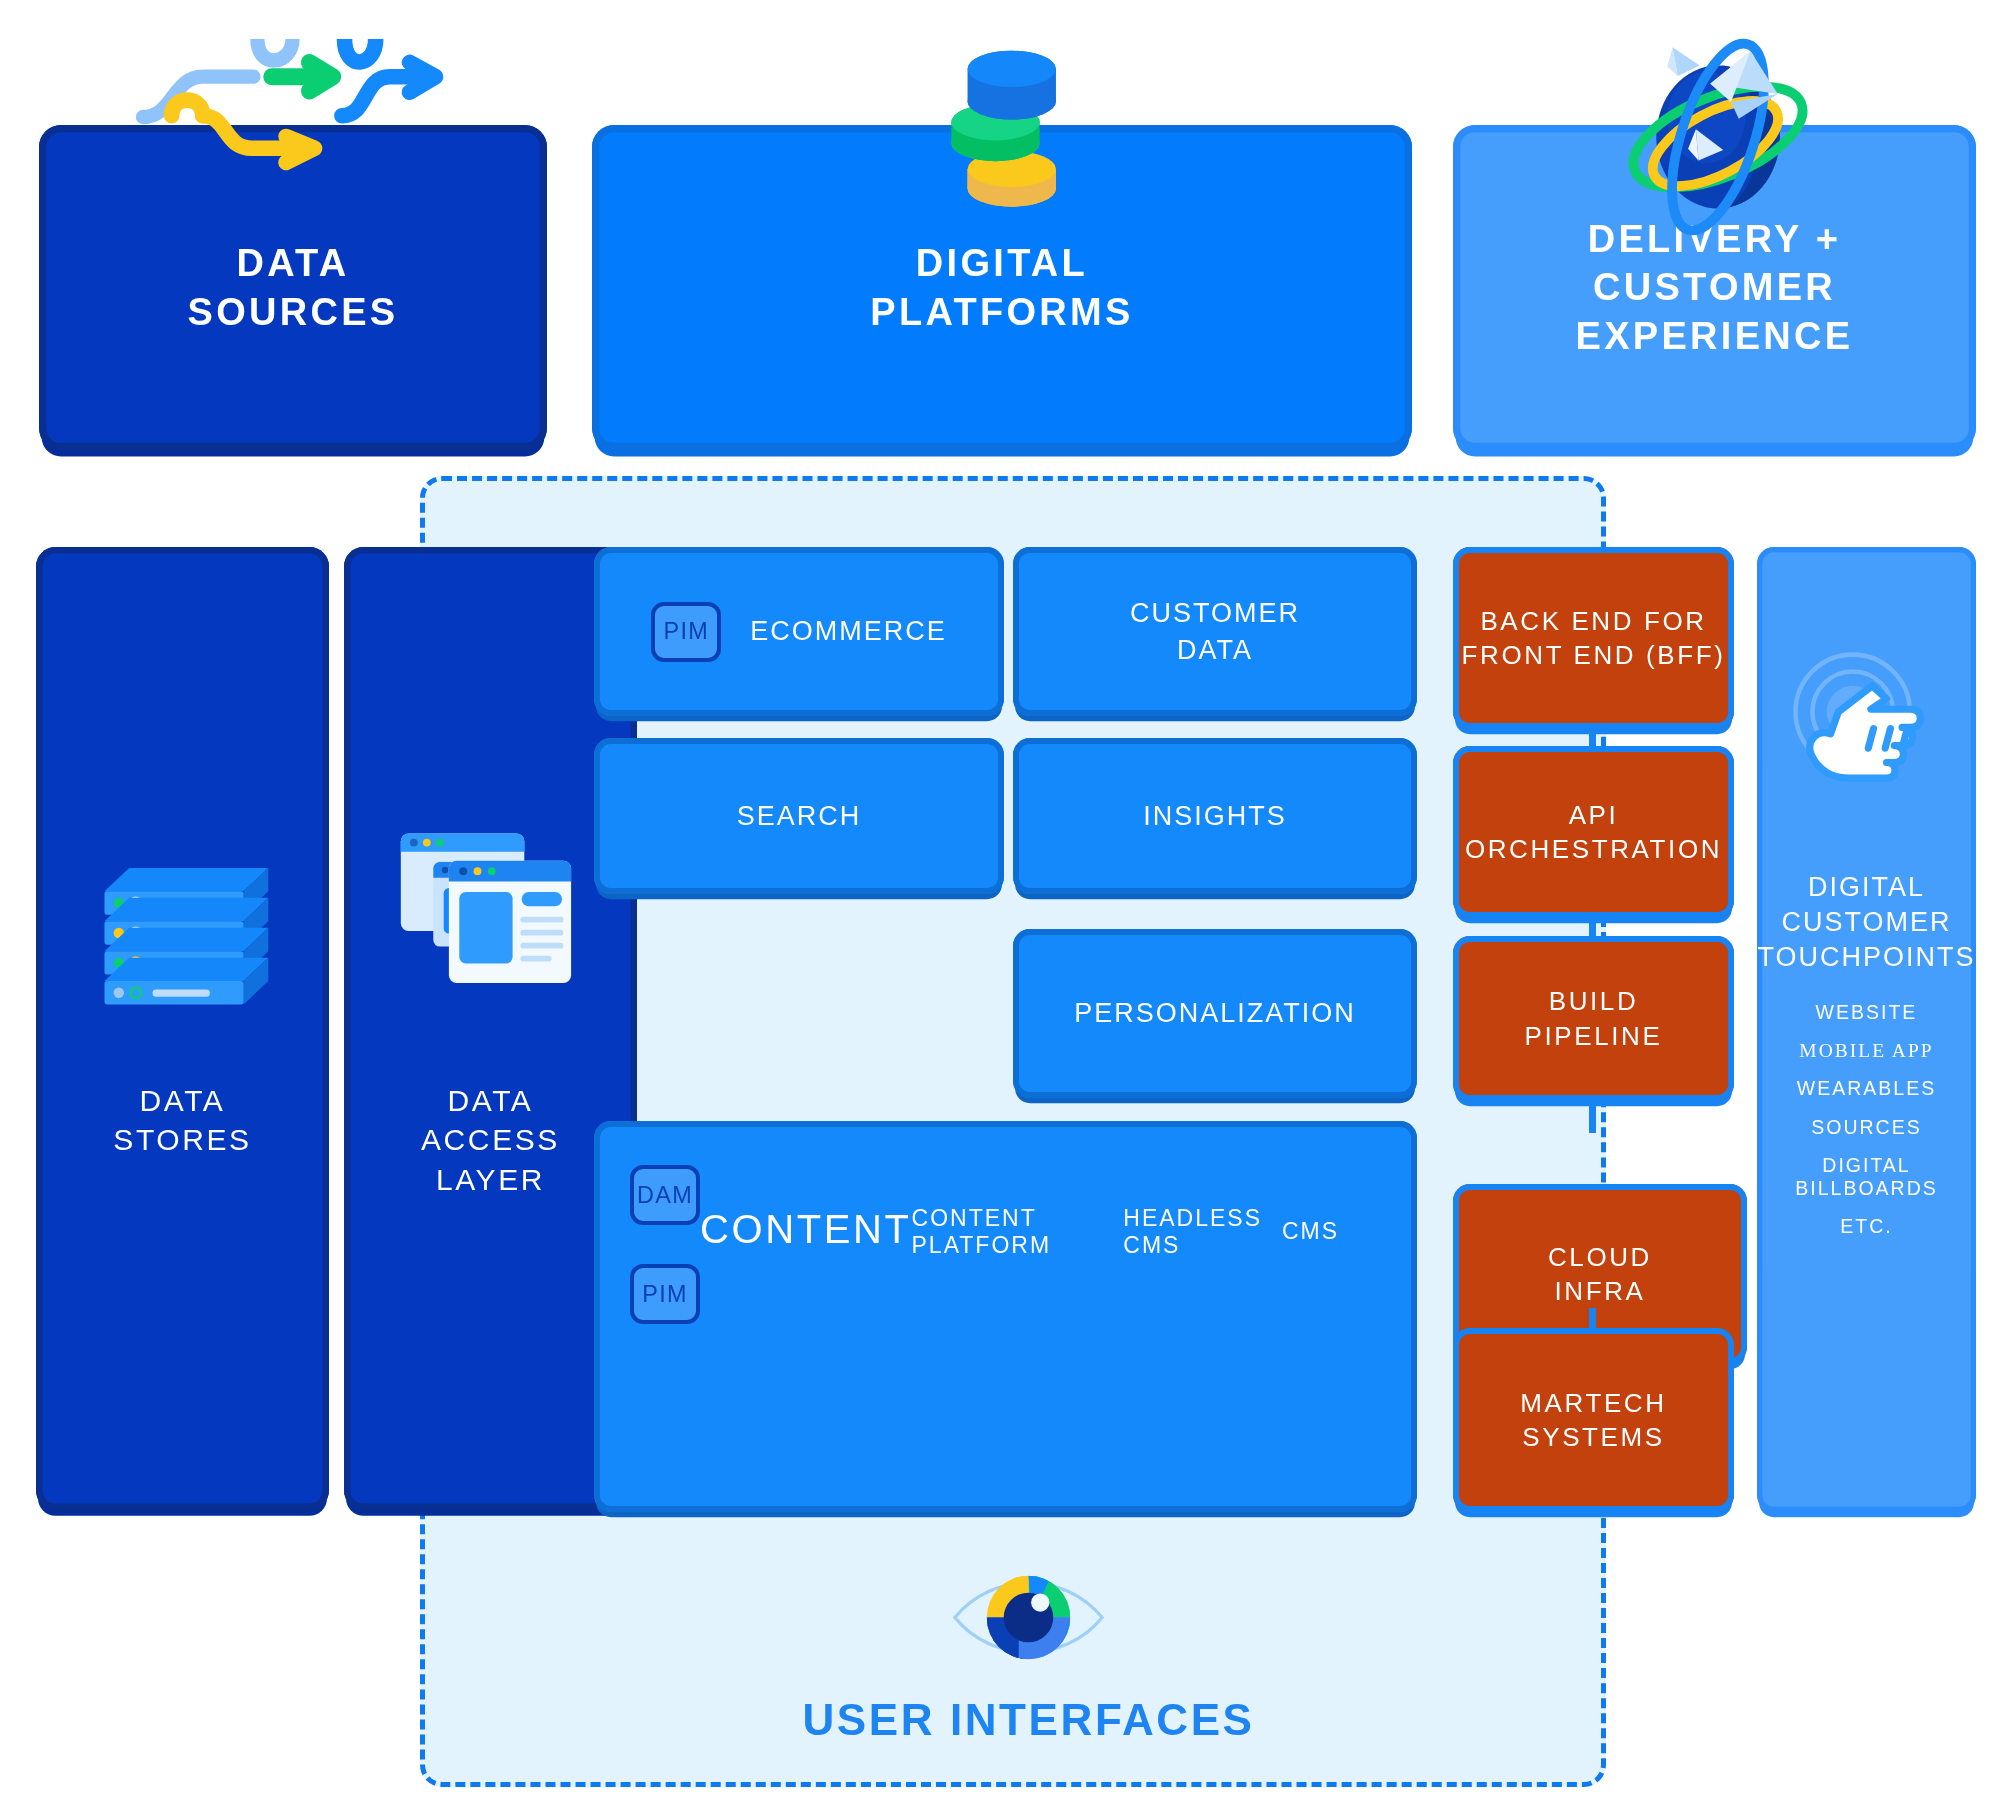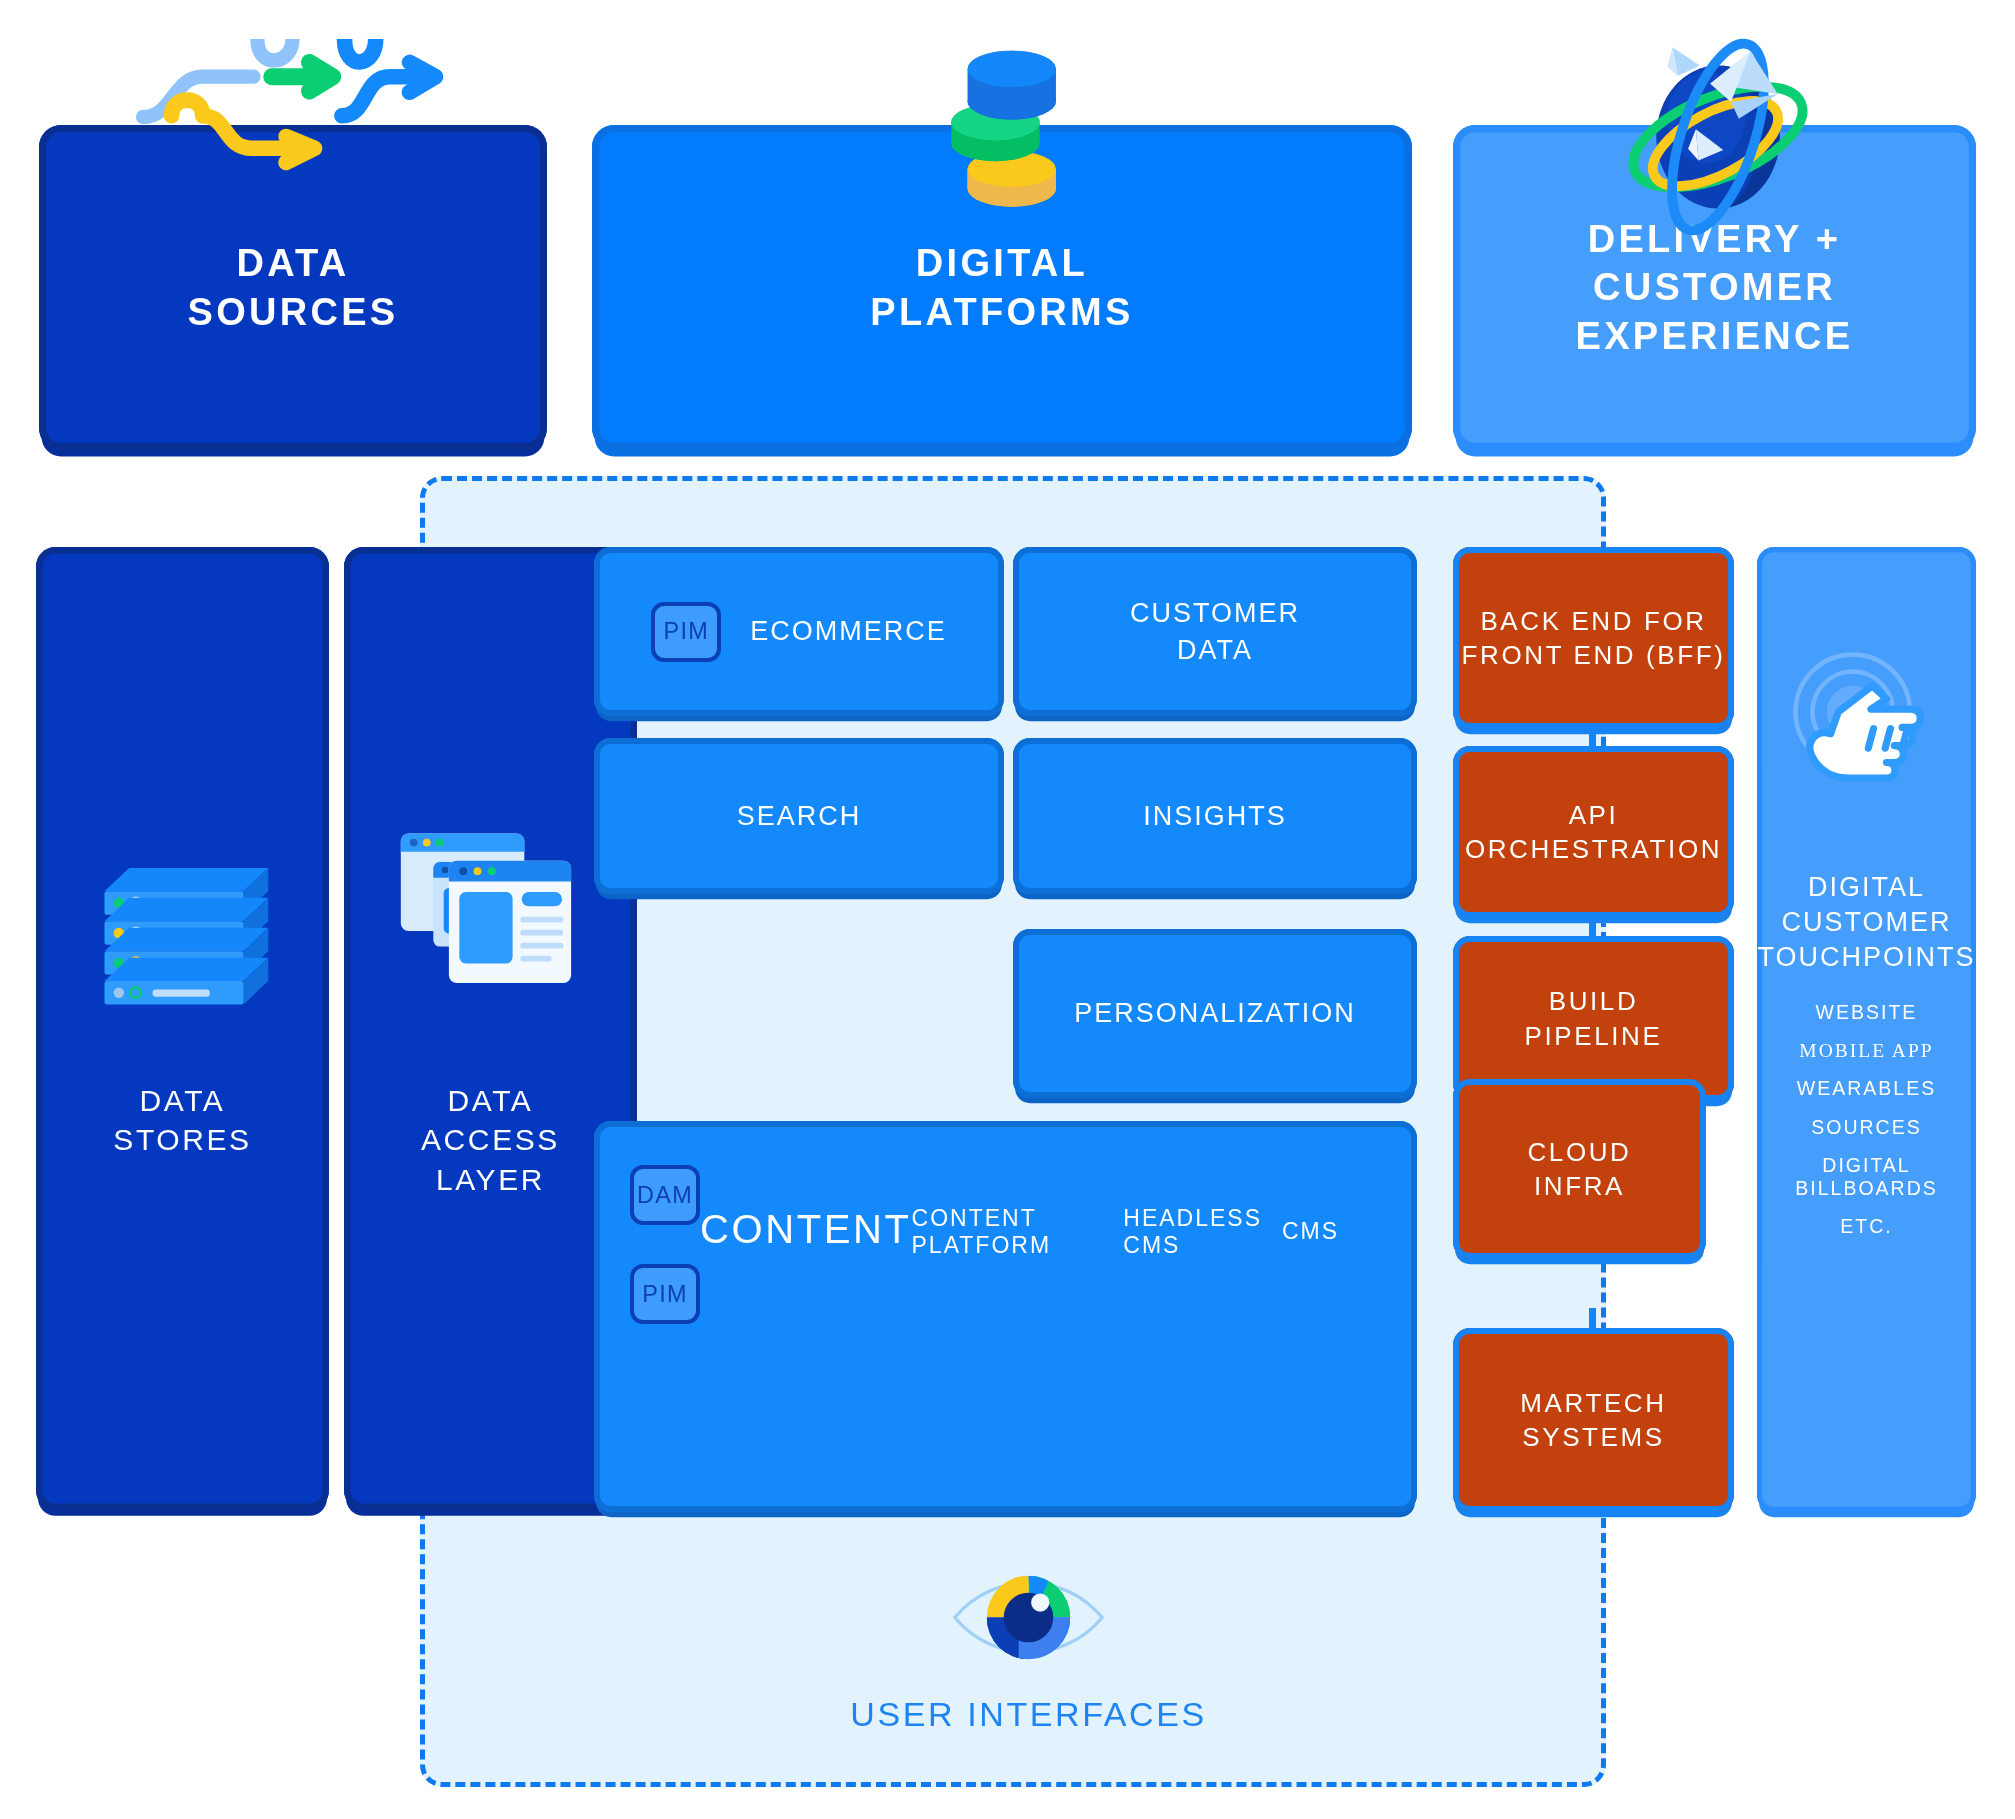--- a/index.html
+++ b/index.html
@@ -74,21 +74,21 @@
   .content-text .sub{color:#fff;font-size:23px;letter-spacing:2px;margin-bottom:26px;}
 
   
   .rtile{position:absolute;background:#c2410c;border-radius:17px;box-sizing:border-box;
          box-shadow:0 0 0 5.9px #1684F4 inset, 0 7.2px 0 -2px #1684F4;
          display:flex;align-items:center;justify-content:center;}
   .rtile .tlabel{color:#fff;font-size:26px;letter-spacing:2.6px;text-align:center;line-height:1.32;font-weight:400;}
   #rtile-bff{left:1453px;top:547px;width:281px;height:182px;}
   #rtile-api{left:1453px;top:746px;width:281px;height:172px;}
   #rtile-build{left:1453px;top:936px;width:281px;height:165px;}
-  #rtile-cloud{left:1453px;top:1079px;width:253px;height:180px;}
+  #rtile-cloud{left:1453px;top:1184px;width:294px;height:180px;}
   #rtile-martech{left:1453px;top:1328px;width:281px;height:184px;}
 
   .connector{position:absolute;width:7.2px;background:#1684F4;left:1589px;}
   #conn-1{top:728px;height:21px;}
   #conn-2{top:916px;height:21px;}
   #conn-3{top:1100px;height:33px;}
   #conn-4{top:1308px;height:22px;}
 
   
   #col-touchpoints{position:absolute;left:1757px;top:547px;width:219px;height:965px;
@@ -96,21 +96,21 @@
     box-shadow:0 0 0 5.2px #2B8DFB inset, 0 7.2px 0 -2px #2B8DFB;
     display:flex;flex-direction:column;align-items:center;}
   #col-touchpoints .tp-icon{margin-top:85px;height:195px;display:flex;align-items:center;justify-content:center;}
   #col-touchpoints .tp-title{margin-top:43px;color:#fff;font-size:27px;letter-spacing:2px;text-align:center;line-height:1.3;}
   #col-touchpoints .tp-list{margin-top:26px;display:flex;flex-direction:column;align-items:center;gap:14.3px;}
   #col-touchpoints .tp-list span{color:#fff;font-size:19.5px;letter-spacing:2px;text-align:center;line-height:1.22;}
 
   
   #user-interfaces{position:absolute;left:768px;top:1562px;width:521px;
      display:flex;flex-direction:column;align-items:center;}
-  #user-interfaces .ui-label{margin-top:22px;color:#1E84F2;font-size:34px;letter-spacing:2.6px;font-weight:400;}
+  #user-interfaces .ui-label{margin-top:22px;color:#1E84F2;font-size:44px;letter-spacing:2.6px;font-weight:700;}
 
   svg{display:block;}
 </style>
 </head>
 <body>
 
 <div class="stage">
 
   <div id="dashed-region"></div>
 

